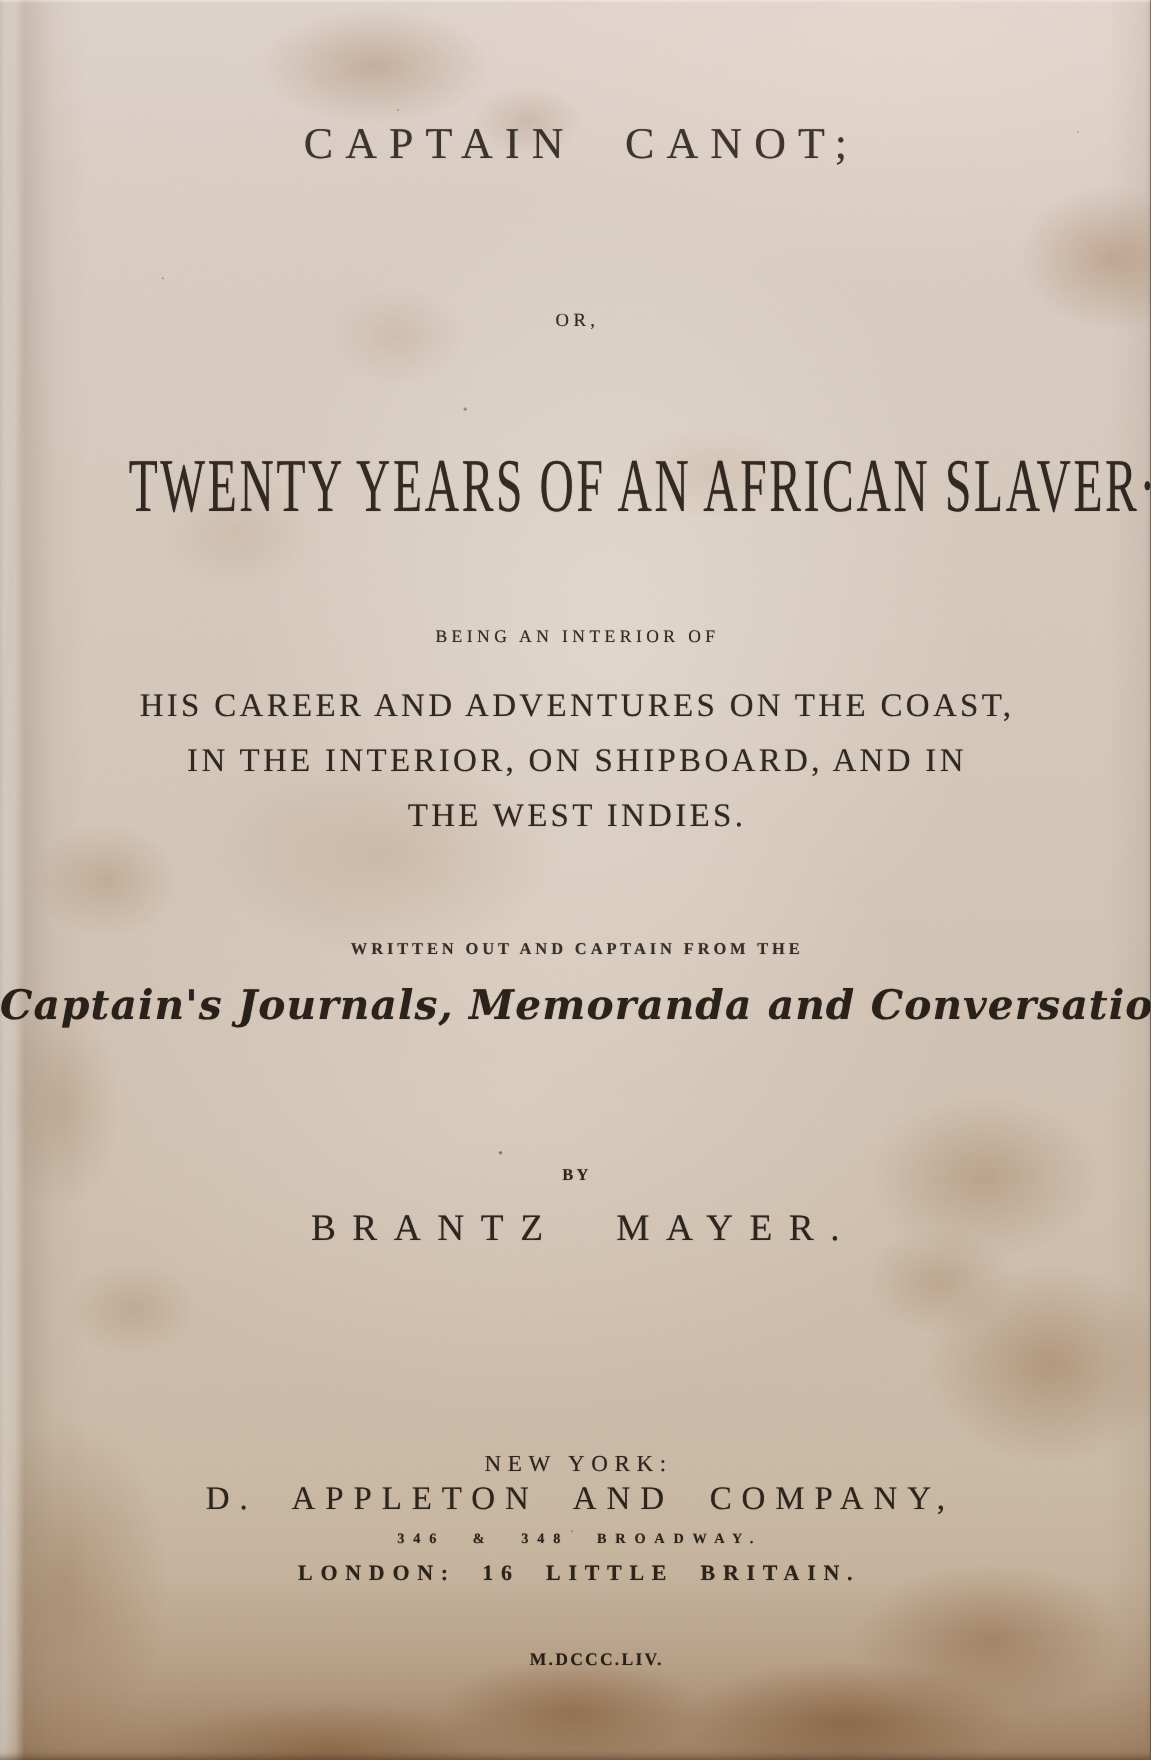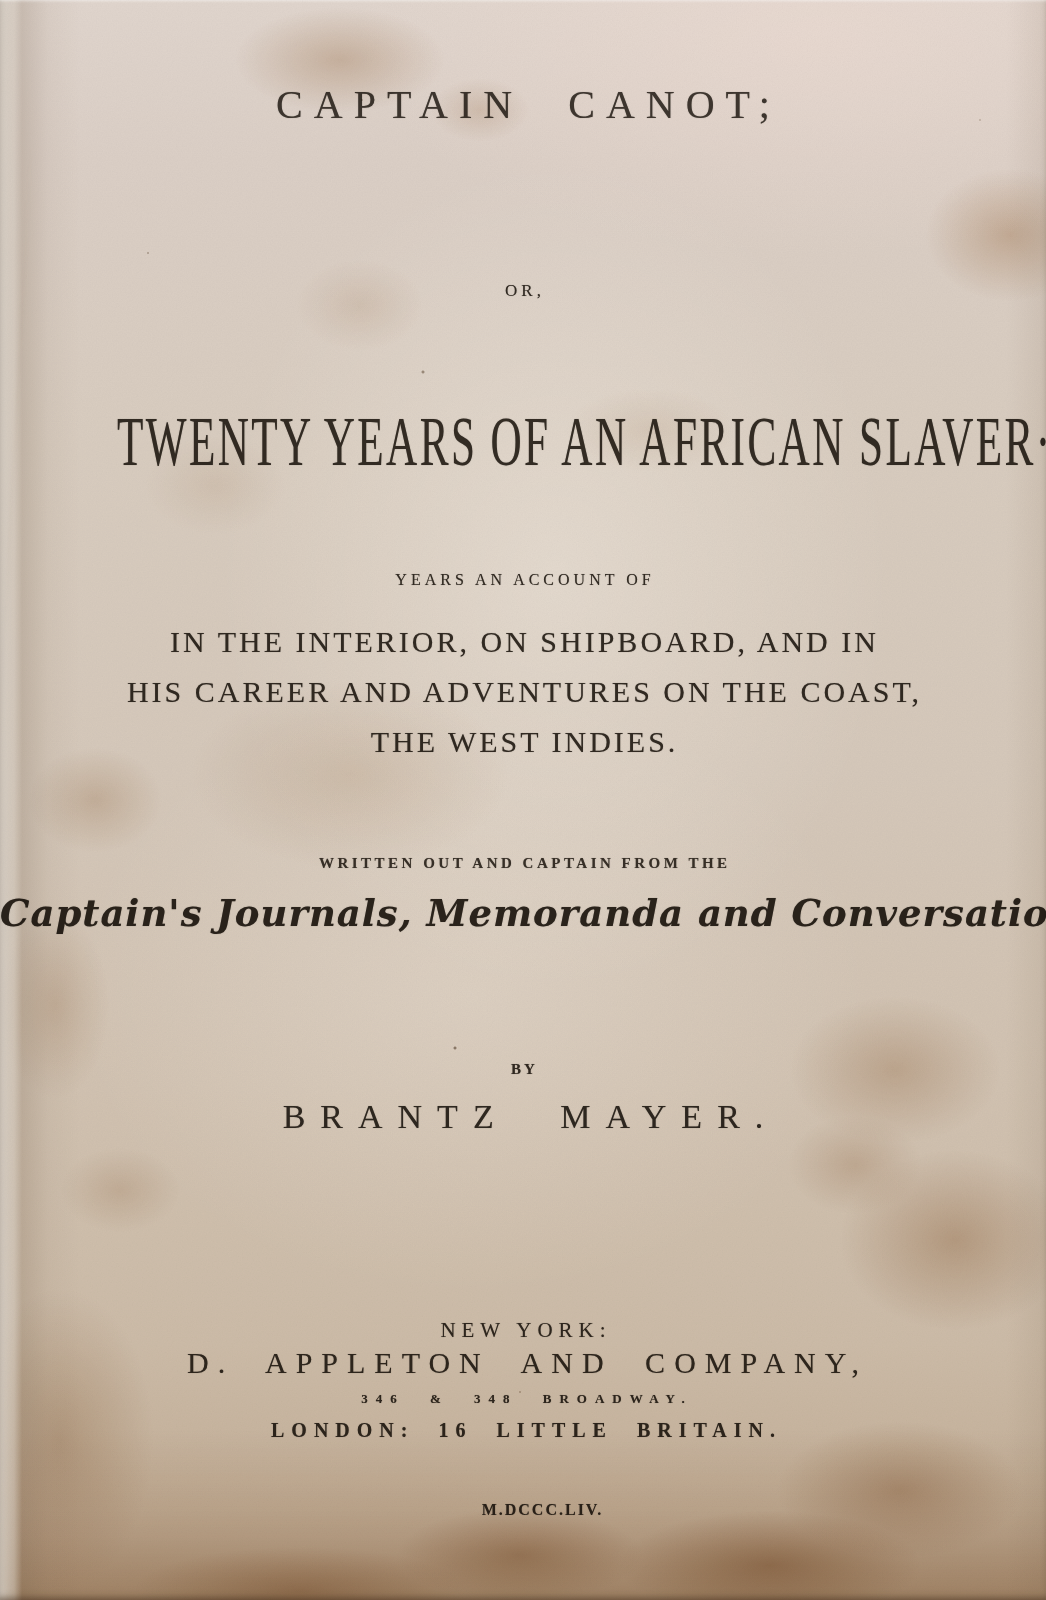--- a/index.html
+++ b/index.html
@@ -70,21 +70,21 @@
     filter:blur(1.5px);pointer-events:none;
   }
   .grain{position:absolute;inset:0;mix-blend-mode:multiply;opacity:.07;pointer-events:none;}
 
   
   .line{
     position:absolute;left:0;right:0;text-align:center;white-space:nowrap;
     color:#38322b;mix-blend-mode:multiply;
     text-shadow:0 0 1px rgba(56,50,43,.45);
   }
-  .t-captain{top:81px;font-size:40px;letter-spacing:11px;word-spacing:24px;text-indent:11px;color:#45403a;}
+  .t-captain{top:107px;font-size:40px;letter-spacing:11px;word-spacing:24px;text-indent:11px;color:#45403a;}
   .t-or{top:281px;font-size:17px;letter-spacing:4px;text-indent:4px;}
   .t-main{top:402px;font-size:54px;}
   .t-main .squeeze{display:inline-block;transform:scale(.8,1.28);transform-origin:center top;letter-spacing:3px;color:#3a342d;}
   .t-being{top:571px;font-size:16px;letter-spacing:4px;text-indent:4px;}
   .t-sub{top:617px;font-size:30px;letter-spacing:3px;line-height:50px;text-indent:3px;white-space:normal;}
   .t-written{top:855px;font-size:15px;letter-spacing:3.5px;font-weight:bold;text-indent:3.5px;color:#403a33;}
   .t-sources{top:891px;font-size:37px;font-family:"DejaVu Serif","Liberation Serif",serif;font-weight:bold;font-style:italic;letter-spacing:1px;color:#312b24;}
   .t-by{top:1061px;font-size:15px;letter-spacing:3px;font-weight:bold;text-indent:3px;}
   .t-author{top:1098px;font-size:34px;letter-spacing:15px;word-spacing:28px;text-indent:15px;color:#36312b;}
   .t-city{top:1318px;font-size:21px;letter-spacing:6px;font-weight:normal;text-indent:6px;}
@@ -103,25 +103,25 @@
   <div class="specks"></div>
   <div class="crease"></div>
   <div class="page-edge"></div>
 
   <div class="line t-captain">CAPTAIN CANOT;</div>
 
   <div class="line t-or">OR,</div>
 
   <div class="line t-main"><span class="squeeze">TWENTY YEARS OF AN AFRICAN SLAVER·</span></div>
 
-  <div class="line t-being">YEARS AN ACCOUNT OF</div>
+  <div class="line t-being">BEING AN INTERIOR OF</div>
 
   <div class="line t-sub">
+    <div>HIS CAREER AND ADVENTURES ON THE COAST,</div>
     <div>IN THE INTERIOR, ON SHIPBOARD, AND IN</div>
-    <div>HIS CAREER AND ADVENTURES ON THE COAST,</div>
     <div>THE WEST INDIES.</div>
   </div>
 
   <div class="line t-written">WRITTEN OUT AND CAPTAIN FROM THE</div>
 
   <div class="line t-sources">Captain's Journals, Memoranda and Conversations.</div>
 
   <div class="line t-by">BY</div>
 
   <div class="line t-author">BRANTZ MAYER.</div>

